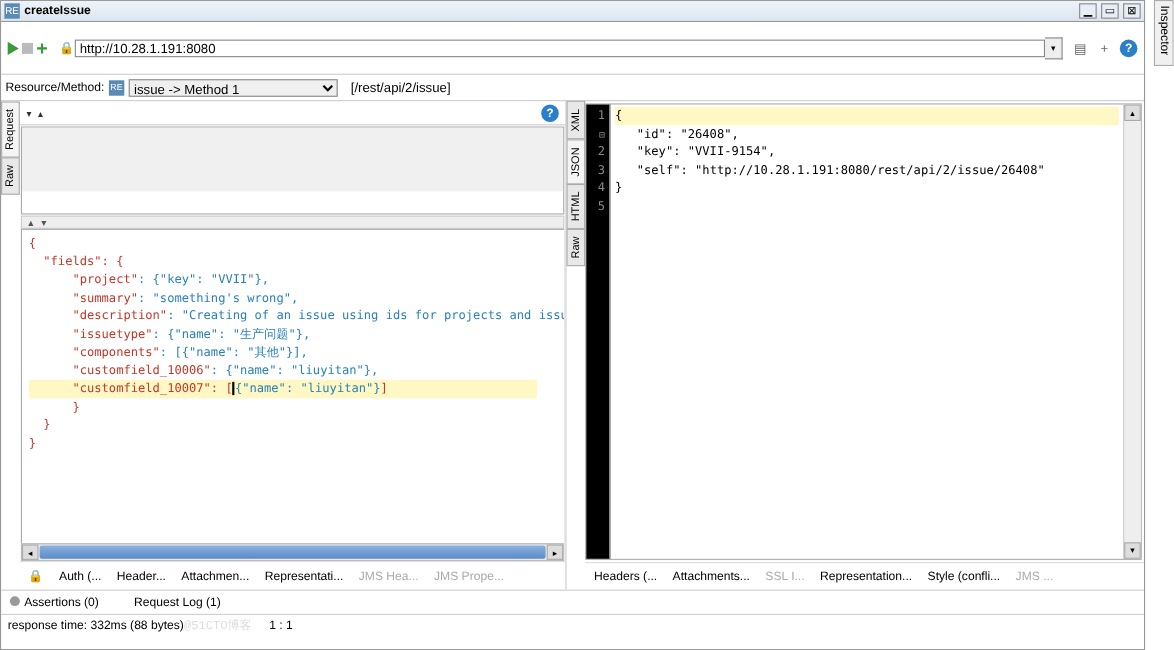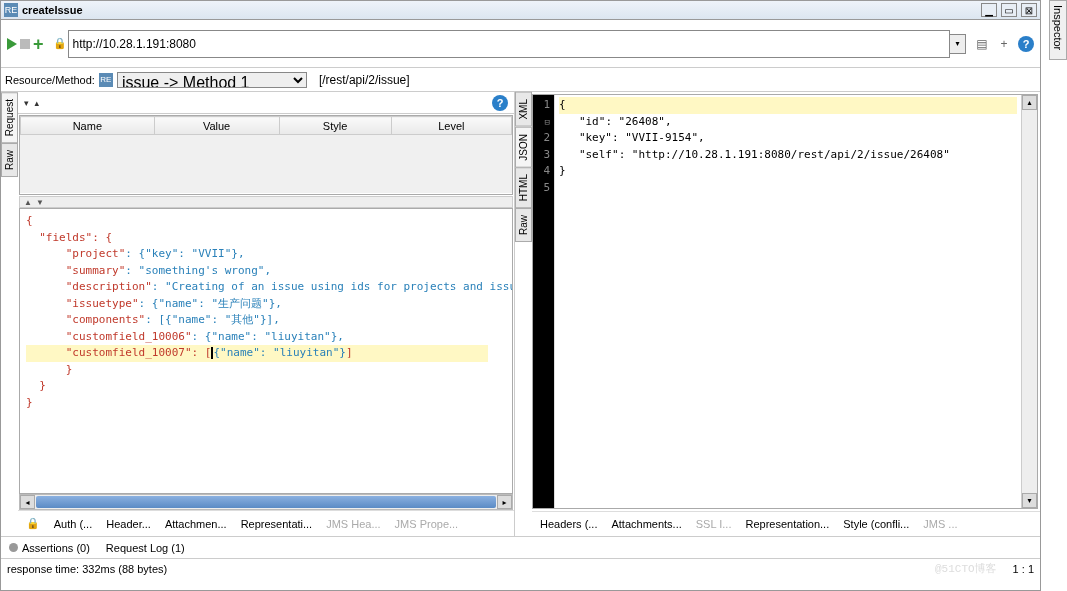--- a/index.html
+++ b/index.html
@@ -13,28 +13,28 @@
 
 .toolbar1 { height: 48px; display: flex; align-items: center; padding: 2px 6px; border-bottom: 1px solid #ccc; }
 .run-btns { display: flex; gap: 3px; align-items: center; margin-right: 10px; }
 .tri-green { width: 0; height: 0; border-left: 10px solid #3a9a3a; border-top: 6px solid transparent; border-bottom: 6px solid transparent; cursor: pointer; }
 .sq-gray { width: 10px; height: 10px; background: #bbb; cursor: pointer; }
 .plus-green { color: #3a9a3a; font-size: 18px; font-weight: bold; cursor: pointer; line-height: 1; }
 .endpoint-block { flex: 1; }
 .endpoint-label { font-size: 11px; margin-bottom: 1px; }
 .endpoint-row { display: flex; align-items: center; }
 .lock-icon { width: 14px; height: 14px; display: inline-flex; align-items: center; justify-content: center; font-size: 11px; }
-.endpoint-input { flex: 1; border: 1px solid #888; height: 28px; padding: 0 4px; font-size: 12px; }
+.endpoint-input { flex: 1; border: 1px solid #888; height: 16px; padding: 0 4px; font-size: 12px; }
 .dd-btn { width: 16px; height: 20px; border: 1px solid #888; border-left: none; background: #eee; display: flex; align-items: center; justify-content: center; font-size: 8px; cursor: pointer; }
 .tb-right { display: flex; gap: 6px; margin-left: 8px; align-items: center; }
 .tb-ico { width: 16px; height: 16px; border: none; display: flex; align-items: center; justify-content: center; font-size: 12px; cursor: pointer; color: #666; }
 .help-ico { width: 16px; height: 16px; border-radius: 50%; background: #2a7fc9; color: #fff; display: flex; align-items: center; justify-content: center; font-size: 11px; font-weight: bold; cursor: pointer; }
 
 .toolbar2 { height: 24px; display: flex; align-items: center; padding: 0 4px; border-bottom: 1px solid #ccc; gap: 4px; }
-.toolbar2 select { height: 16px; border: 1px solid #888; font-size: 16px; width: 190px; }
+.toolbar2 select { height: 16px; border: 1px solid #888; font-size: 12px; width: 190px; }
 .toolbar2 .path { margin-left: 8px; font-size: 12px; }
 
 .main { display: flex; height: 444px; }
 .left-pane { width: 514px; display: flex; flex-direction: column; border-right: 1px solid #ccc; }
 .right-pane { flex: 1; display: flex; }
 
 .param-toolbar { height: 22px; display: flex; align-items: center; padding: 0 6px; border-bottom: 1px solid #ccc; gap: 8px; justify-content: space-between; }
 .param-arrows { display: flex; gap: 6px; font-size: 9px; color: #333; }
 .param-arrows span { cursor: pointer; }
 
@@ -77,23 +77,23 @@
 .gutter { width: 22px; background: #000000; border-right: 1px solid #ddd; font-family: monospace; font-size: 11px; color: #888; text-align: right; padding: 2px 4px 0 0; line-height: 1.5; }
 .gutter .fold { color: #888; font-size: 9px; }
 .resp-body { flex: 1; font-family: monospace; font-size: 11px; padding: 2px 4px; line-height: 1.5; white-space: pre; }
 .resp-body .cur { background: #fff8c4; display: inline-block; width: 100%; }
 .vscroll { width: 16px; background: #eee; border-left: 1px solid #ccc; display: flex; flex-direction: column; }
 .vscroll .varrow { height: 15px; background: #ddd; border: 1px solid #aaa; display: flex; align-items: center; justify-content: center; font-size: 8px; cursor: pointer; }
 .vscroll .vtrack { flex: 1; }
 
 .right-bottom { display: flex; flex-direction: column; }
 
-.footer1 { height: 22px; border-top: 1px solid #ccc; display: flex; align-items: center; padding: 0 8px; gap: 16px; font-size: 11px; }
+.footer1 { height: 22px; border-top: 1px solid #ccc; display: flex; align-items: center; padding: 0 8px; gap: 32px; font-size: 11px; }
 .footer1 .dot { width: 9px; height: 9px; border-radius: 50%; background: #999; display: inline-block; margin-right: 4px; }
-.footer2 { height: 20px; border-top: 1px solid #ccc; display: flex; align-items: center; justify-content: space-between; padding: 0 6px; font-size: 11px; }
+.footer2 { height: 20px; border-top: 1px solid #ccc; display: flex; align-items: center; padding: 0 6px; font-size: 11px; }
 .watermark { color: #ddd; font-size: 11px; font-family: Liberation Mono, monospace; }
 
 .inspector-tab { position: absolute; right: 0; top: 0; writing-mode: vertical-rl; height: 60px; padding: 4px 2px; font-size: 11px; border: 1px solid #aaa; background: #f0f0f0; cursor: pointer; }
 </style>
 </head>
 <body>
 
 <div class="window">
   <div class="titlebar">
     <span class="icon">RE</span>
@@ -141,30 +141,20 @@
         </div>
         <div class="left-content">
           <div class="param-toolbar">
             <div class="param-arrows">
               <span>▾</span>
               <span>▴</span>
             </div>
             <span class="help-ico">?</span>
           </div>
           <div class="params-table-wrap">
-            <table class="params-table">
-              <tbody>
-                  <tr>
-                <th>Name</th>
-                <th>Value</th>
-                <th>Style</th>
-                <th>Level</th>
-              </tr>
-            </tbody>
-              </table>
             <div class="params-table-body"></div>
           </div>
           <div class="updown-bar">
               <span>▲</span>
               <span>▼</span>
             </div>
           <div class="json-editor"><span class="p">{</span>
   <span class="k">"fields"</span><span class="p">: {</span>
       <span class="k">"project"</span><span class="s">: {"key": "VVII"},</span>
       <span class="k">"summary"</span><span class="s">: "something's wrong",</span>

